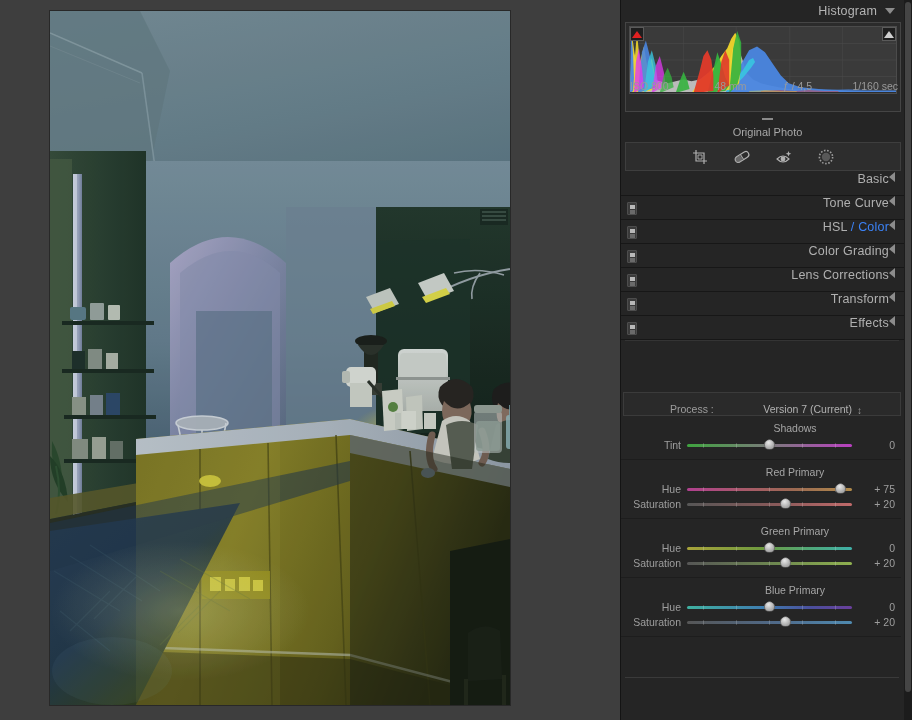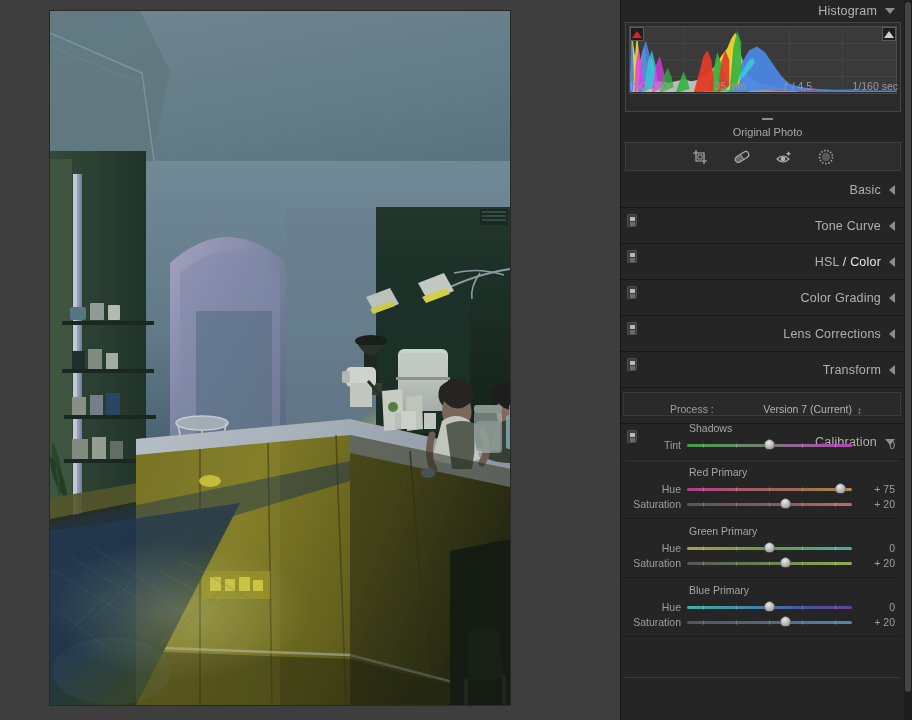--- a/index.html
+++ b/index.html
@@ -99,31 +99,31 @@
     position: absolute; left: 4px; top: 142px; width: 276px; height: 29px;
     background: #2d2d2d; border: 1px solid #3e3e3e;
     display: flex; align-items: center; justify-content: center; gap: 20px;
   }
   .tool-btn { width: 22px; height: 22px; display:flex; align-items:center; justify-content:center; cursor: pointer; }
   .tool-btn svg { display:block; }
 
   
   .panel-list { position: absolute; left: 0; top: 172px; width: 284px; }
   .panel-head {
-    position: relative; width: 284px; height: 36px;
-    display: flex; align-items: center; justify-content: flex-end;
-    padding-right: 10px; gap: 8px;
+    position: relative; width: 284px; height: 24px;
+    display: flex; align-items: flex-start; justify-content: flex-end;
+    padding-right: 10px; 
     border-bottom: 1px solid #171717;
     background: #252525;
   }
   .panel-head::after {
     content:""; position:absolute; left: 4px; right: 6px; bottom: -2px; height: 1px; background: #343434;
   }
   .panel-title { color: #b0b0b0; font-size: 12.5px; letter-spacing: .2px; }
-  .panel-title .dim { color: #e5e5e5; }
+  .panel-title .dim { color: #3b82f6; }
   .pswitch {
     position: absolute; left: 6px; top: 6px; width: 10px; height: 13px;
     background: #3a3a3a; border: 1px solid #4d4d4d; border-radius: 1px;
   }
   .pswitch i {
     position:absolute; left:2px; top:2px; width:5px; height:4px; background:#b8b8b8; display:block;
   }
   .pswitch i + i { top: 7px; background:#6a6a6a; }
 
   
@@ -135,21 +135,21 @@
   }
   .process-label { color: #9d9d9d; font-size: 10.5px; margin-left: 46px; }
   .process-value { color: #b2b2b2; font-size: 10.5px; position: absolute; right: 48px; }
   .process-arrows { position:absolute; right: 38px; color:#9d9d9d; font-size: 10px; line-height: 9px; }
 
   .slider-group {
     position: relative; width: 280px; padding: 6px 0 7px 0;
     border-bottom: 1px solid #1d1d1d;
   }
   .group-label {
-    color: #a5a5a5; font-size: 10.5px; margin-left: 68px; margin-bottom: 3px;
+    color: #a5a5a5; font-size: 10.5px; margin-left: 68px; margin-bottom: 3px; text-align: center;
   }
   .slider-row {
     position: relative; height: 15px; display: flex; align-items: center;
   }
   .slider-name {
     width: 60px; text-align: right; color: #9e9e9e; font-size: 10.5px;
     margin-right: 6px;
   }
   .slider-track-wrap { position: relative; width: 165px; height: 14px; }
   .slider-track {
@@ -544,21 +544,21 @@
           </svg>
         </div>
         <div class="clip-badge clip-left">
           <span class="tri-up-red"></span>
         </div>
         <div class="clip-badge clip-right">
           <span class="tri-up-s"></span>
         </div>
         <div class="exif-row">
           <span>ISO 800</span>
-          <span class="c">35 mm</span>
+          <span class="c">48 mm</span>
           <span class="c">ƒ / 4,5</span>
           <span class="r">1/160 sec</span>
         </div>
       </div>
 
       <div class="orig-row">
         <span class="chk"></span>
         <span class="orig-label">Original Photo</span>
       </div>
 
@@ -639,28 +639,20 @@
           <span class="panel-title">Transform</span>
           <span class="tri-left"></span>
         </div>
         <div class="panel-head">
           <span class="pswitch">
               <i></i>
               <i></i>
             </span>
           <span class="panel-title">Effects</span>
           <span class="tri-left"></span>
-        </div>
-        <div class="panel-head">
-          <span class="pswitch">
-              <i></i>
-              <i></i>
-            </span>
-          <span class="panel-title">Calibration</span>
-          <span class="tri-down"></span>
         </div>
       </div>
 
       <div class="calib-body">
         <div class="process-row">
           <span class="process-label">Process :</span>
           <span class="process-value">Version 7 (Current)</span>
           <span class="process-arrows">↕</span>
         </div>
 

